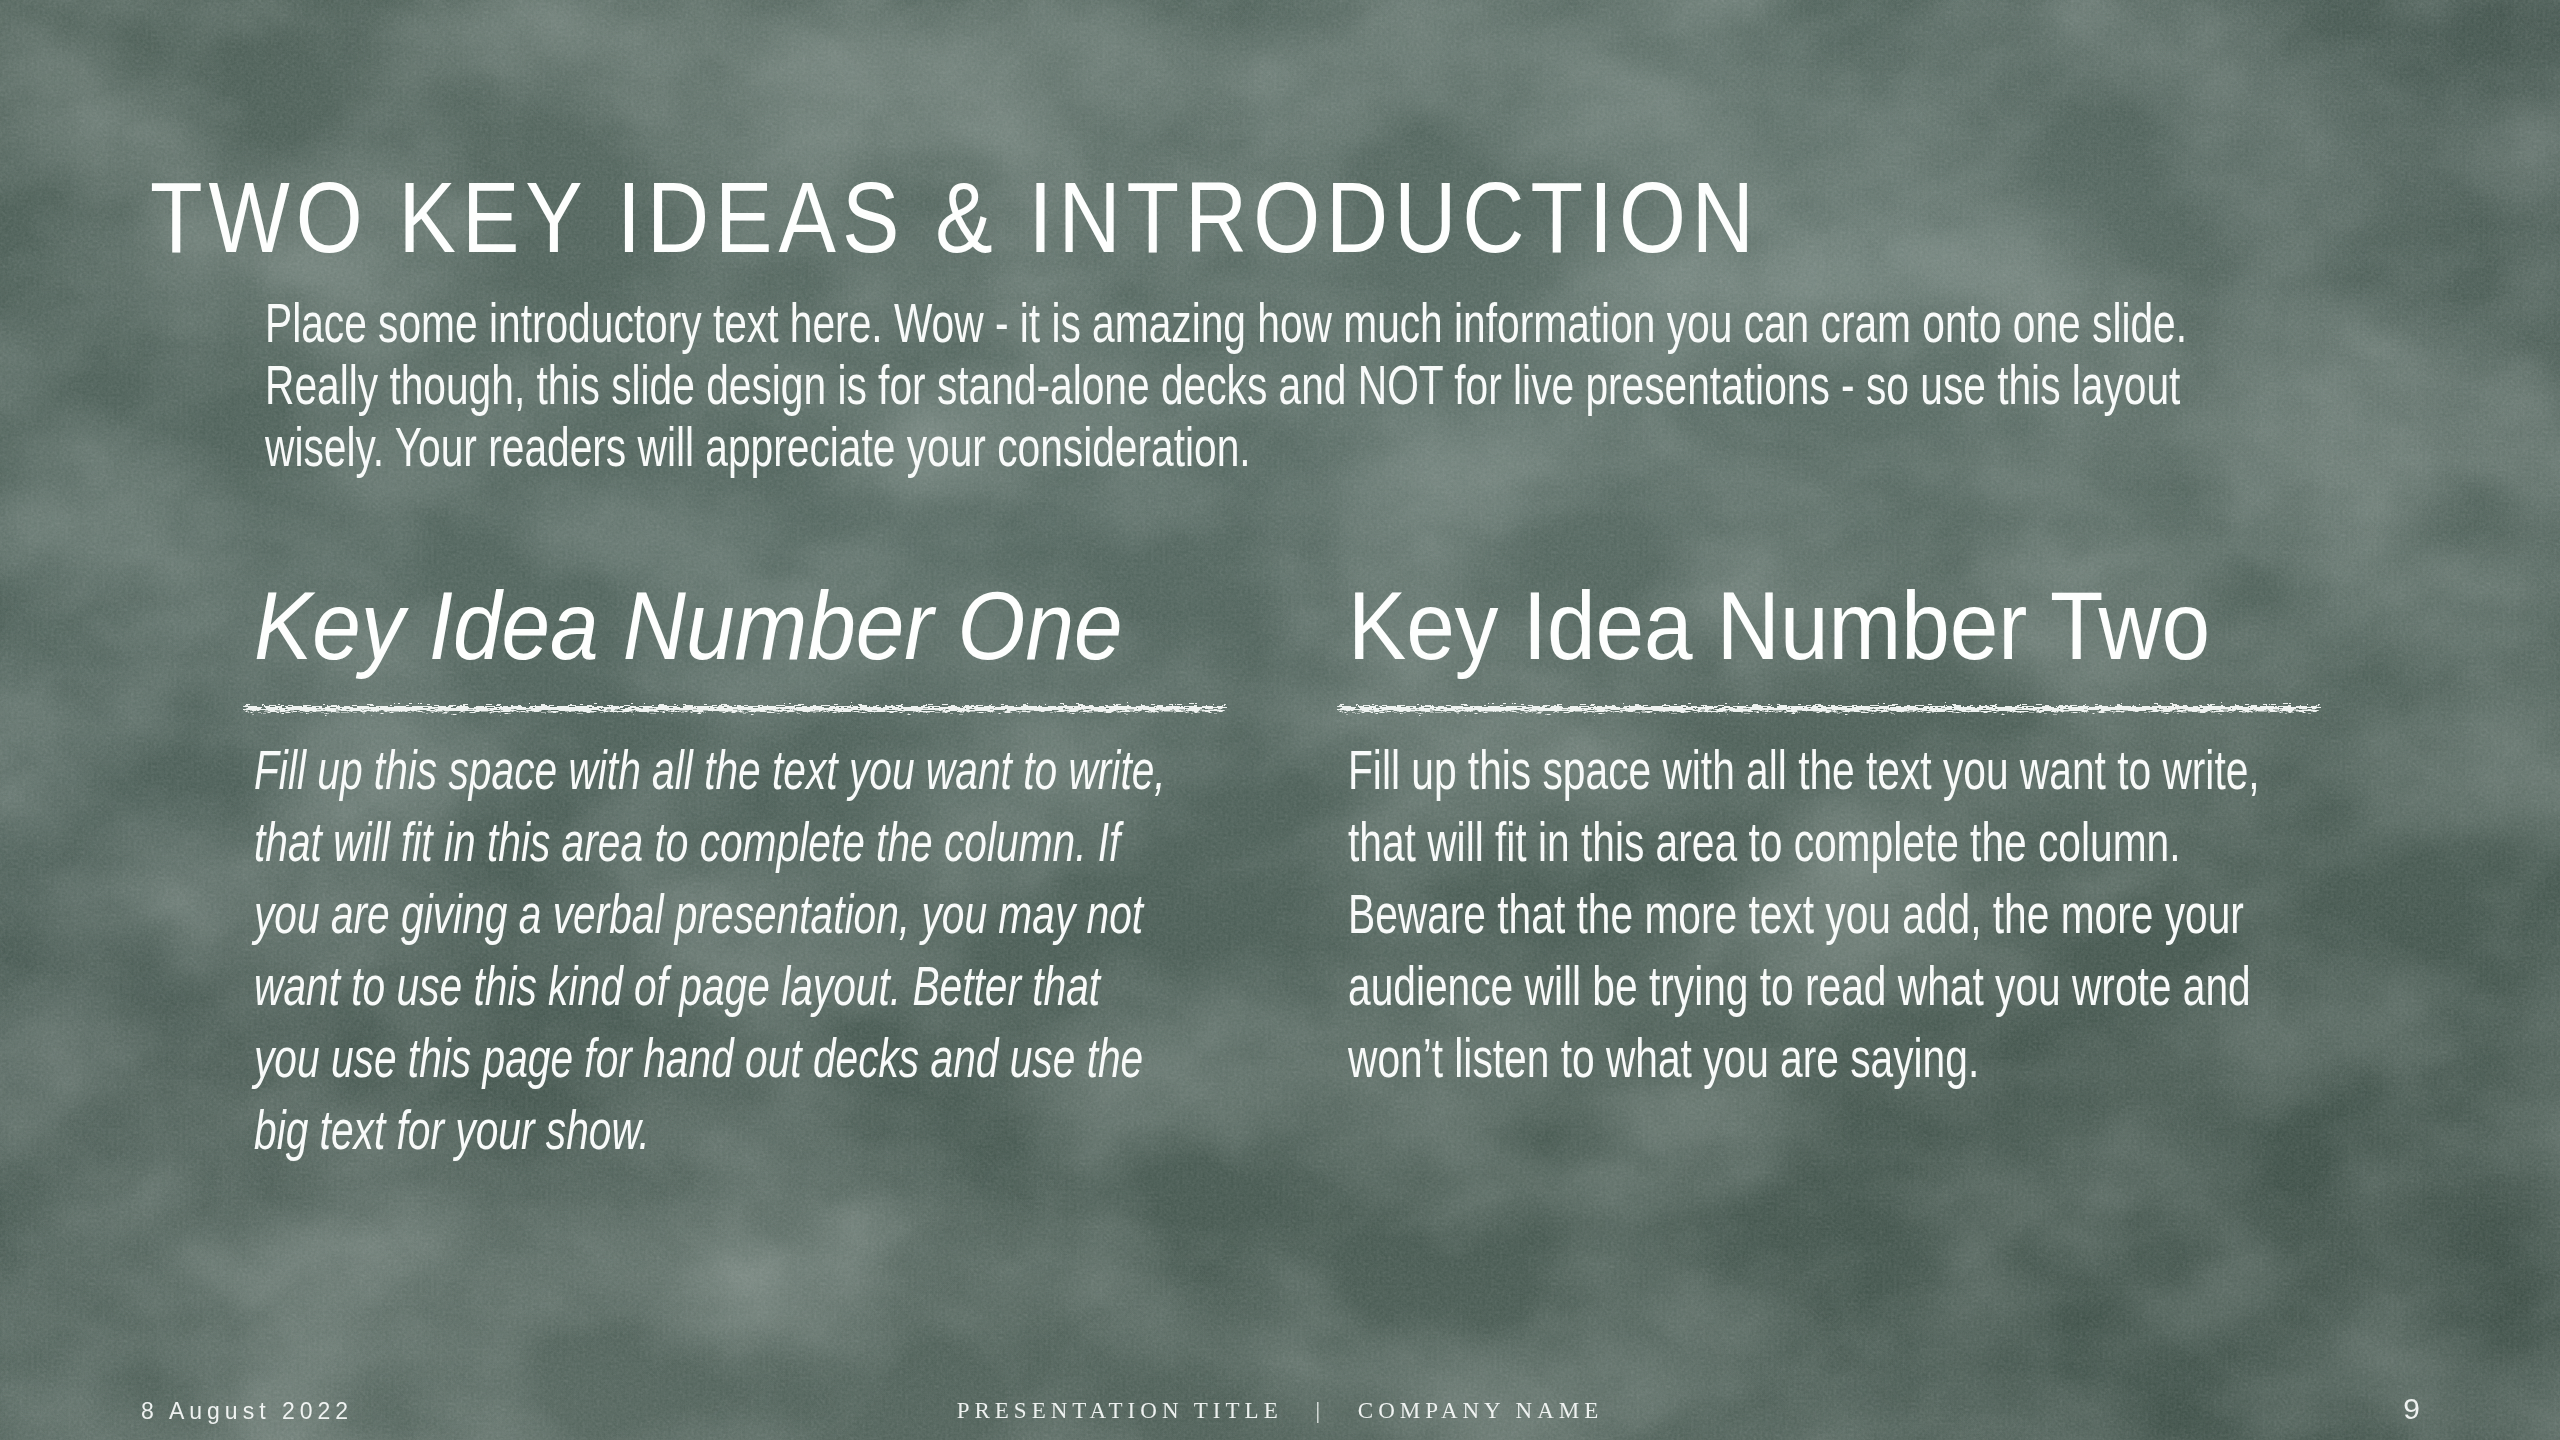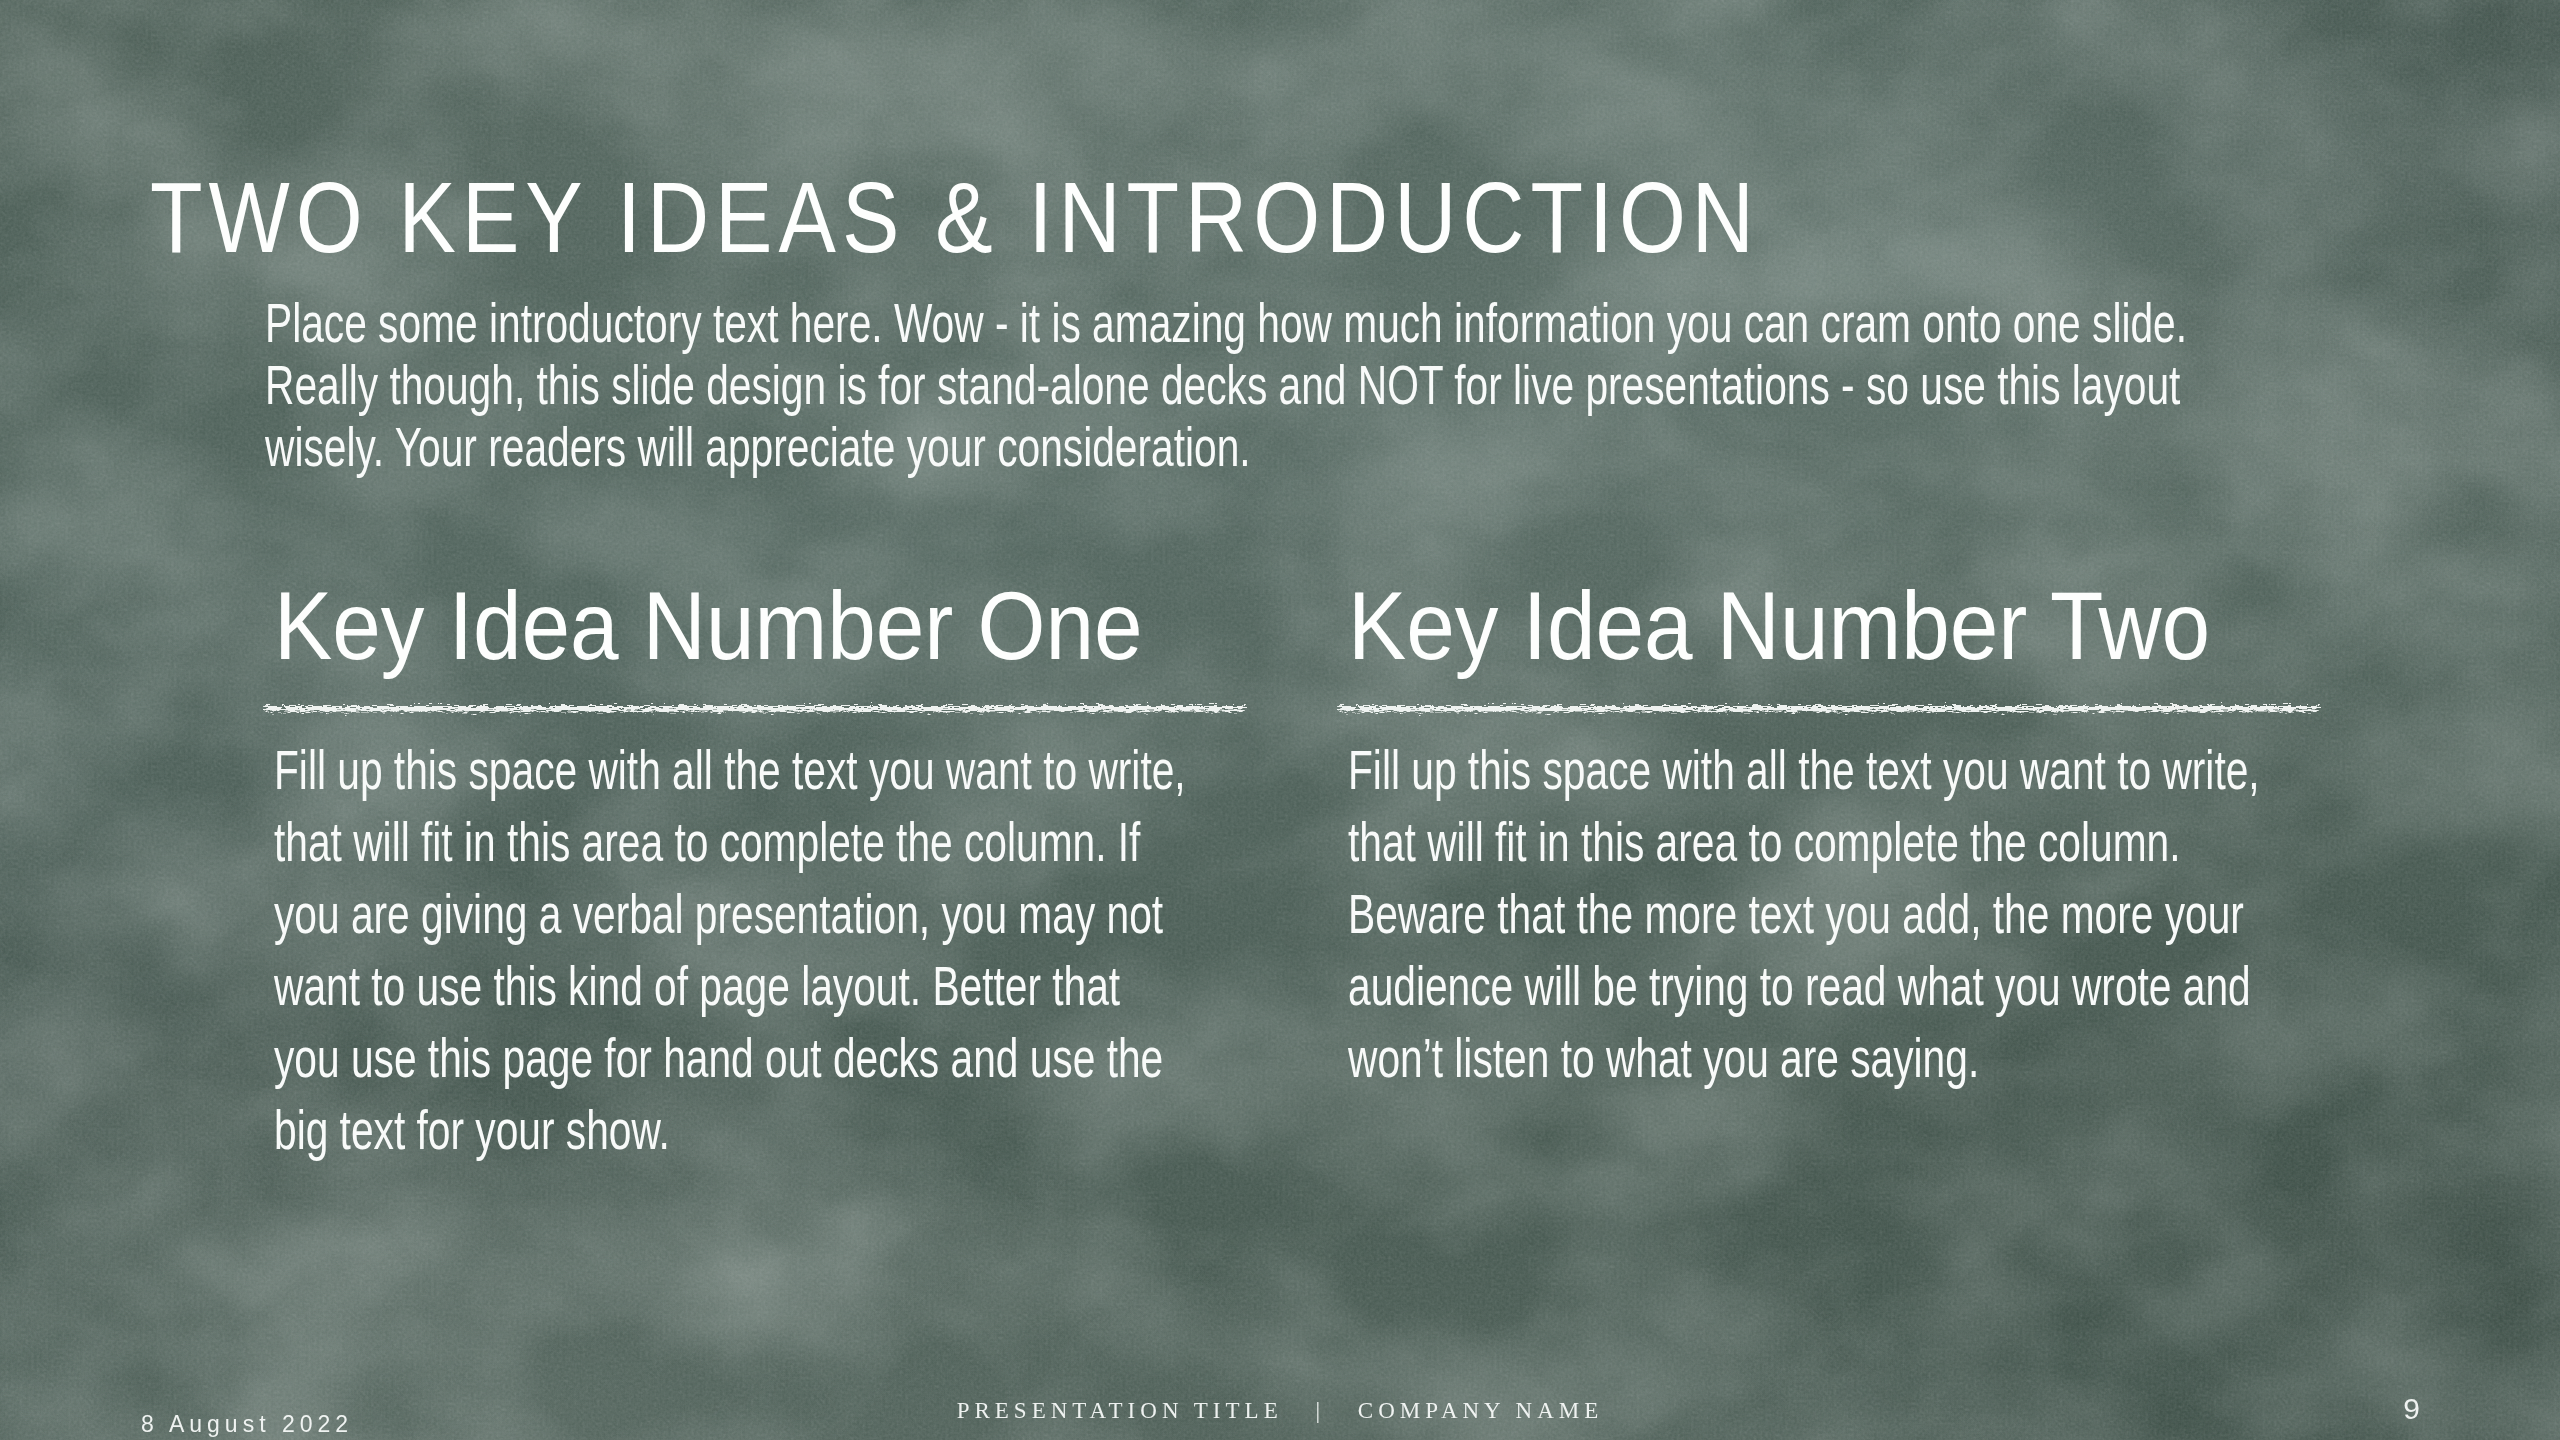--- a/index.html
+++ b/index.html
@@ -55,21 +55,21 @@
     line-height: 62px;
     transform: scaleX(0.74);
     transform-origin: left top;
     color: #f8faf9;
   }
   .column {
     position: absolute;
     top: 573px;
     width: 1330px;
   }
-  .column.one { left: 260px; }
+  .column.one { left: 240px; font-style: italic; }
   .column.two { left: 1334px; }
   .column h2 {
     margin: 0 0 0 14px;
     font-size: 97px;
     line-height: 1.1;
     font-weight: 400;
     white-space: nowrap;
     transform: scaleX(0.9);
     transform-origin: left top;
     color: #fdfefd;
@@ -95,21 +95,21 @@
     right: 0;
     top: 1398px;
     height: 42px;
     font-size: 23px;
     letter-spacing: 5px;
     color: rgba(250, 252, 251, 0.93);
   }
   .footer .date {
     position: absolute;
     left: 141px;
-    top: 13px;
+    top: 0;
     white-space: nowrap;
     text-align: center;
   }
   .footer .center {
     position: absolute;
     left: 0;
     right: 0;
     top: 0;
     text-align: center;
     white-space: nowrap;

